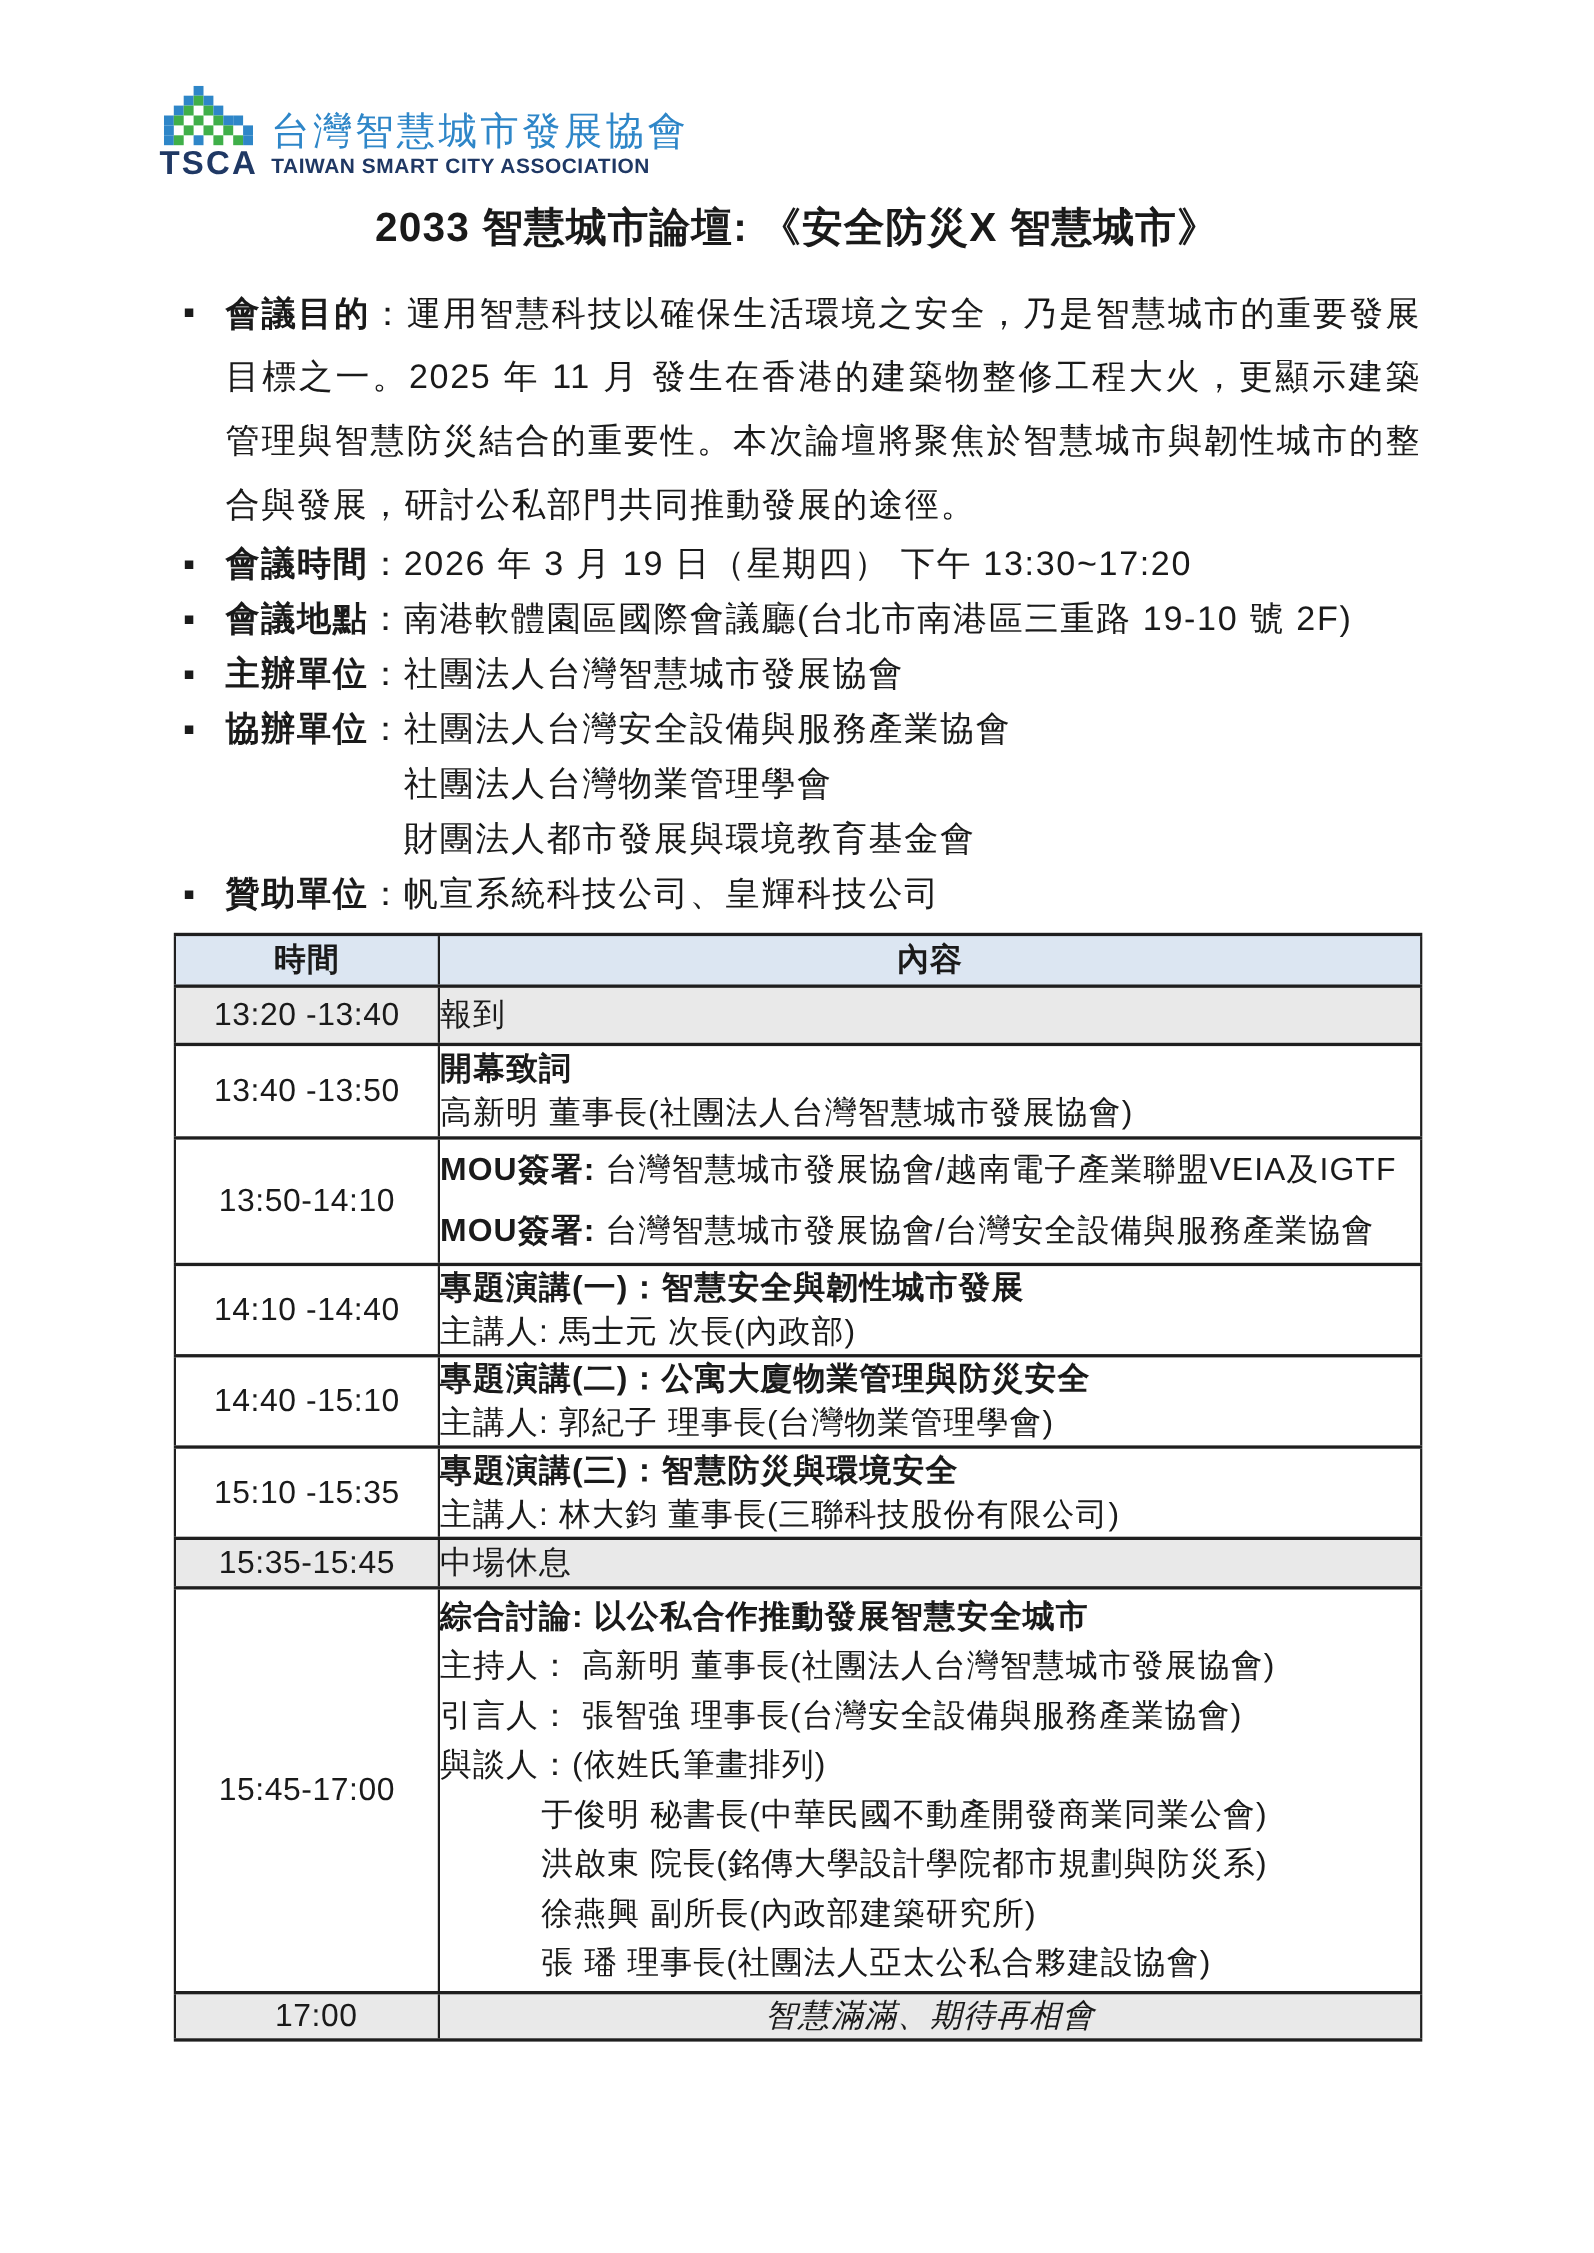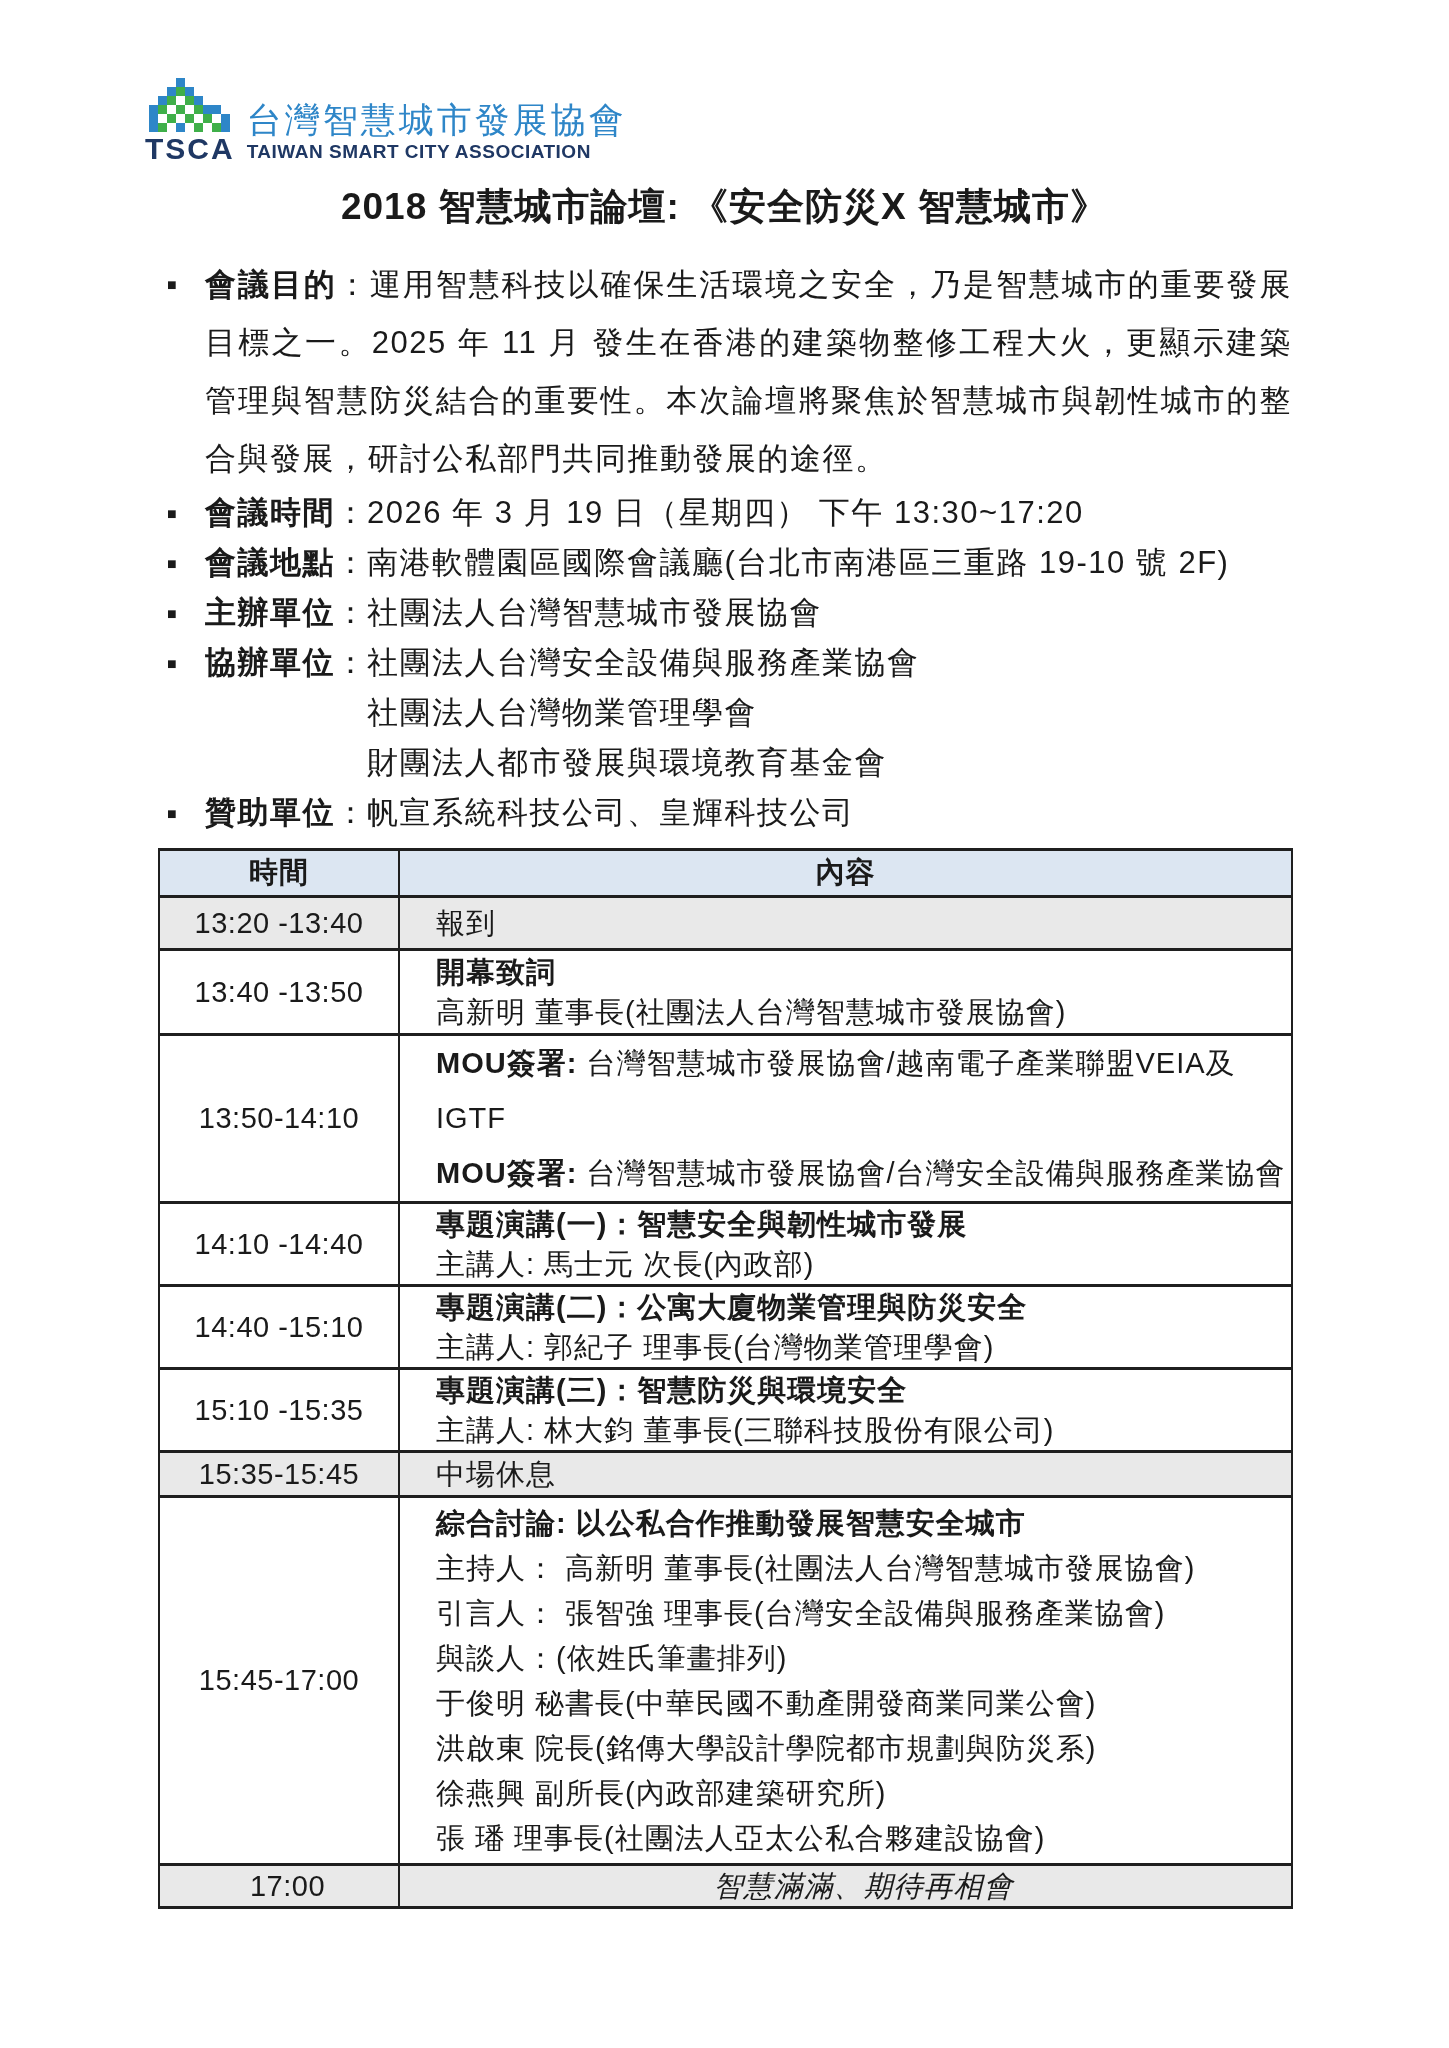--- a/index.html
+++ b/index.html
@@ -51,21 +51,21 @@
   table.agenda th,table.agenda td{
     border-left:2px solid var(--border);border-right:2px solid var(--border);
     border-top:3px solid var(--border);border-bottom:3px solid var(--border);
     padding:0;
   }
   col.time-col{width:240px;}
   col.content-col{width:893px;}
   th{background:var(--header-bg);font-weight:bold;height:44px;text-align:center;}
   td.time-cell{text-align:center;vertical-align:middle;letter-spacing:0.5px;}
   td.content-cell{vertical-align:middle;padding:4px 12px;}
-  td.content-cell .line{line-height:40px;padding-left:36px;}
+  td.content-cell .line{line-height:40px;}
   tr.shaded td{background:var(--shaded-bg);}
   td.center-content{text-align:center;font-style:italic;}
   .line.indent{padding-left:92px;}
 </style>
 </head>
 <body>
 
 <div class="page">
 
   <header class="logo-row">
@@ -100,21 +100,21 @@
         </g>
       </svg>
       <div class="logo-acronym">TSCA</div>
     </div>
     <div class="logo-right">
       <div class="logo-zh">台灣智慧城市發展協會</div>
       <div class="logo-en">TAIWAN SMART CITY ASSOCIATION</div>
     </div>
   </header>
 
-  <h1 class="doc-title" style="font-size:37px;margin-block:18px 0;">2018 智慧城市論壇: 《安全防災X 智慧城市》</h1>
+  <h1 class="doc-title" style="font-size:37px;margin-block:18px 0;">2033 智慧城市論壇: 《安全防災X 智慧城市》</h1>
 
   <section class="info-list" id="info-list">
       <div class="info-item para"><span class="bullet">■</span><span class="label">會議目的</span>：<span>運用智慧科技以確保生活環境之安全，乃是智慧城市的重要發展目標之一。2025 年 11 月 發生在香港的建築物整修工程大火，更顯示建築管理與智慧防災結合的重要性。本次論壇將聚焦於智慧城市與韌性城市的整合與發展，研討公私部門共同推動發展的途徑。</span></div>
       <div class="info-item kv">
         <span class="bullet">■</span>
         <span class="label-box"><b>會議時間</b><span class="colon">：</span></span>
         <div class="value">
           <div>2026 年 3 月 19 日（星期四） 下午 13:30~17:20</div>
         </div>
       </div>

